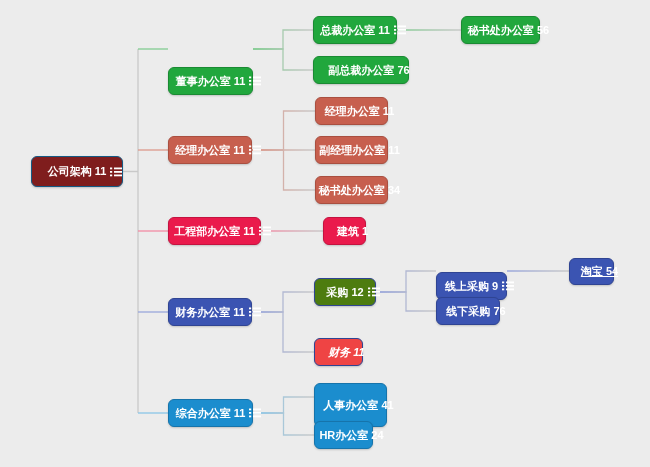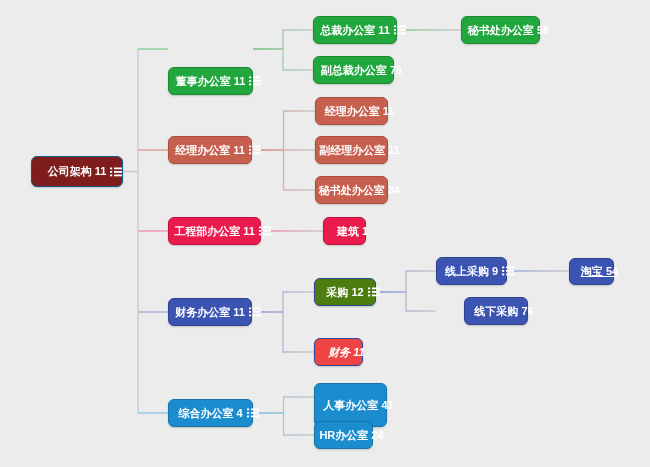--- a/index.html
+++ b/index.html
@@ -188,21 +188,21 @@
               <rect x="4" y="0.5" width="8" height="1.8"></rect>
               <rect x="0" y="4" width="2.2" height="1.8"></rect>
               <rect x="4" y="4" width="8" height="1.8"></rect>
               <rect x="0" y="7.5" width="2.2" height="1.8"></rect>
               <rect x="4" y="7.5" width="8" height="1.8"></rect>
             </g>
           </svg>
         </span>
       </div>
       <div class="mm-node" style="left: 168px; top: 399px; width: 85px; height: 28px; background: rgb(27, 141, 206); border: 1px solid rgb(22, 116, 171);">
-        <span class="lbl">综合办公室 4</span>
+        <span class="lbl">综合办公室 11</span>
         <span class="ic">
           <svg width="12" height="10" viewBox="0 0 12 10" xmlns="http://www.w3.org/2000/svg">
             <g fill="#fff">
               <rect x="0" y="0.5" width="2.2" height="1.8"></rect>
               <rect x="4" y="0.5" width="8" height="1.8"></rect>
               <rect x="0" y="4" width="2.2" height="1.8"></rect>
               <rect x="4" y="4" width="8" height="1.8"></rect>
               <rect x="0" y="7.5" width="2.2" height="1.8"></rect>
               <rect x="4" y="7.5" width="8" height="1.8"></rect>
             </g>
@@ -217,21 +217,21 @@
               <rect x="0" y="0.5" width="2.2" height="1.8"></rect>
               <rect x="4" y="0.5" width="8" height="1.8"></rect>
               <rect x="0" y="4" width="2.2" height="1.8"></rect>
               <rect x="4" y="4" width="8" height="1.8"></rect>
               <rect x="0" y="7.5" width="2.2" height="1.8"></rect>
               <rect x="4" y="7.5" width="8" height="1.8"></rect>
             </g>
           </svg>
         </span>
       </div>
-      <div class="mm-node" style="left: 313px; top: 56px; width: 81px; height: 28px; background: rgb(33, 167, 61); border: 1px solid rgb(26, 138, 51);">
+      <div class="mm-node" style="left: 313px; top: 56px; width: 96px; height: 28px; background: rgb(33, 167, 61); border: 1px solid rgb(26, 138, 51);">
         <span class="lbl">副总裁办公室 76</span>
       </div>
       <div class="mm-node" style="left: 461px; top: 16px; width: 79px; height: 28px; background: rgb(33, 167, 61); border: 1px solid rgb(26, 138, 51);">
         <span class="lbl">秘书处办公室 56</span>
       </div>
       <div class="mm-node" style="left: 315px; top: 97px; width: 73px; height: 28px; background: rgb(199, 95, 78); border: 1px solid rgb(169, 79, 64);">
         <span class="lbl">经理办公室 11</span>
       </div>
       <div class="mm-node" style="left: 315px; top: 136px; width: 73px; height: 28px; background: rgb(199, 95, 78); border: 1px solid rgb(169, 79, 64);">
         <span class="lbl">副经理办公室 11</span>
@@ -253,36 +253,36 @@
               <rect x="4" y="4" width="8" height="1.8"></rect>
               <rect x="0" y="7.5" width="2.2" height="1.8"></rect>
               <rect x="4" y="7.5" width="8" height="1.8"></rect>
             </g>
           </svg>
         </span>
       </div>
       <div class="mm-node" style="left: 314px; top: 338px; width: 49px; height: 28px; background: #ef4444; border: 1px solid rgb(47, 68, 147); font-style: italic;">
         <span class="lbl">财务 11</span>
       </div>
-      <div class="mm-node" style="left: 436px; top: 257px; width: 71px; height: 28px; background: rgb(59, 84, 178); border: 1px solid rgb(47, 68, 147);">
+      <div class="mm-node" style="left: 436px; top: 272px; width: 71px; height: 28px; background: rgb(59, 84, 178); border: 1px solid rgb(47, 68, 147);">
         <span class="lbl">线上采购 9</span>
         <span class="ic">
           <svg width="12" height="10" viewBox="0 0 12 10" xmlns="http://www.w3.org/2000/svg">
             <g fill="#fff">
               <rect x="0" y="0.5" width="2.2" height="1.8"></rect>
               <rect x="4" y="0.5" width="8" height="1.8"></rect>
               <rect x="0" y="4" width="2.2" height="1.8"></rect>
               <rect x="4" y="4" width="8" height="1.8"></rect>
               <rect x="0" y="7.5" width="2.2" height="1.8"></rect>
               <rect x="4" y="7.5" width="8" height="1.8"></rect>
             </g>
           </svg>
         </span>
       </div>
-      <div class="mm-node" style="left: 436px; top: 297px; width: 64px; height: 28px; background: rgb(59, 84, 178); border: 1px solid rgb(47, 68, 147); margin-left: 28px;">
+      <div class="mm-node" style="left: 436px; top: 297px; width: 64px; height: 28px; background: rgb(59, 84, 178); border: 1px solid rgb(47, 68, 147);">
         <span class="lbl">线下采购 76</span>
       </div>
       <div class="mm-node" style="left: 569px; top: 258px; width: 45px; height: 27px; background: rgb(59, 84, 178); border: 1px solid rgb(47, 68, 147); text-decoration: underline;">
         <span class="lbl">淘宝 54</span>
       </div>
       <div class="mm-node" style="left: 314px; top: 383px; width: 73px; height: 44px; background: rgb(27, 141, 206); border: 1px solid rgb(22, 116, 171);">
         <span class="lbl">人事办公室 41</span>
       </div>
       <div class="mm-node" style="left: 314px; top: 421px; width: 59px; height: 28px; background: rgb(27, 141, 206); border: 1px solid rgb(22, 116, 171);">
         <span class="lbl">HR办公室 24</span>

